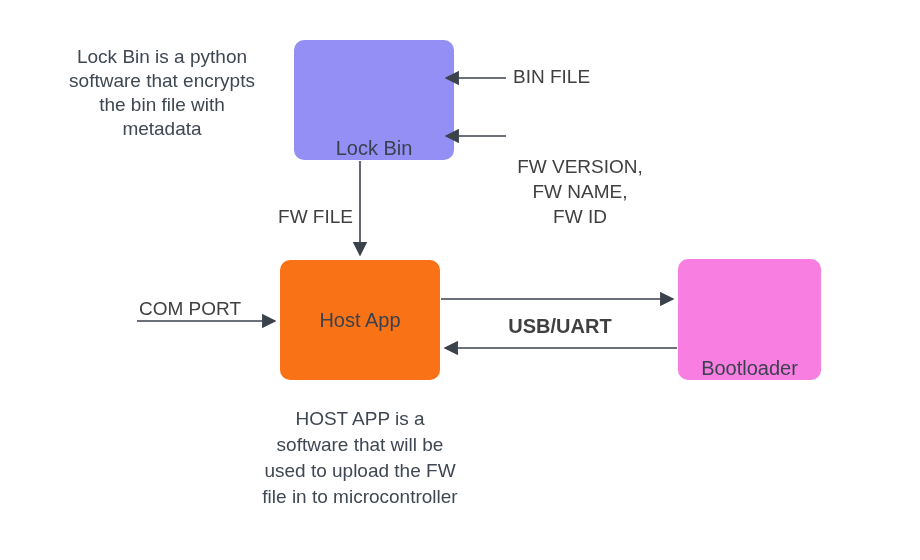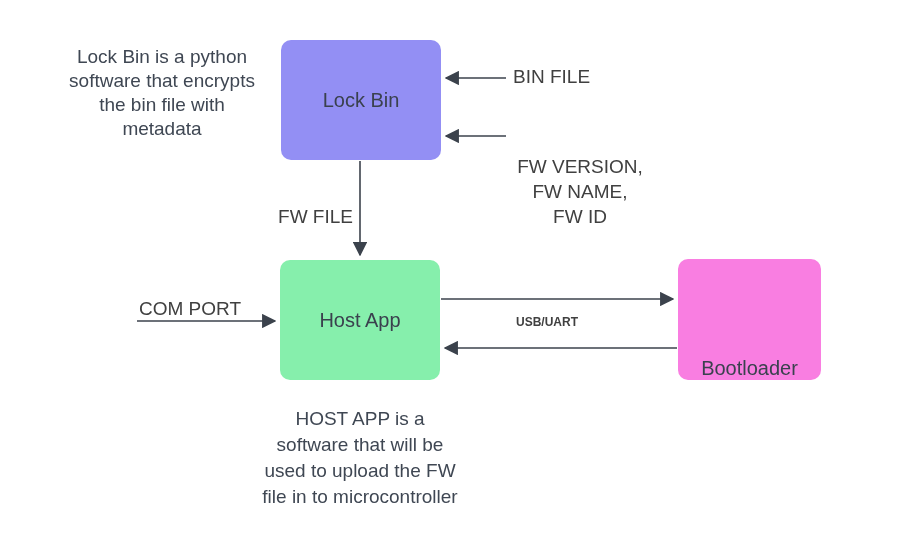--- a/index.html
+++ b/index.html
@@ -16,22 +16,22 @@
   }
   .node {
     position: absolute;
     border-radius: 10px;
     display: flex;
     align-items: center;
     justify-content: center;
     font-size: 20px;
     color: #3a414e;
   }
-  #node-lock-bin   { left: 281px; top: 40px;  width: 160px; height: 120px; background: #938ff4; }
-  #node-host-app   { left: 280px; top: 260px; width: 160px; height: 120px; background: #86efac; }
+  #node-lock-bin   { left: 294px; top: 40px;  width: 160px; height: 120px; background: #938ff4; align-items: flex-end; }
+  #node-host-app   { left: 280px; top: 260px; width: 160px; height: 120px; background: #f97316; }
   #node-bootloader { left: 678px; top: 259px; width: 143px; height: 121px; background: #f97ee1; align-items: flex-end; }
 
   .note {
     position: absolute;
     text-align: center;
     white-space: pre-line;
     font-size: 19px;
     line-height: 24px;
     color: #3f4753;
   }
@@ -42,21 +42,21 @@
   .edge-label {
     position: absolute;
     font-size: 19px;
     color: #404040;
     white-space: pre-line;
   }
   #label-bin-file { left: 513px; top: 66px; width: 120px; }
   #label-fw-meta  { left: 498px; top: 124px; width: 164px; text-align: center; line-height: 25px; margin-top: 30px; }
   #label-fw-file  { left: 253px; top: 206px; width: 100px; text-align: right; }
   #label-com-port { left: 120px; top: 286px; width: 140px; text-align: center; margin-top: 12px; }
-  #label-usb-uart { left: 516px; top: 315px; width: 140px; font-weight: bold; font-size: 12px; }
+  #label-usb-uart { left: 490px; top: 315px; width: 140px; text-align: center; font-weight: bold; font-size: 20px; }
 
   #arrow-layer {
     position: absolute;
     left: 0; top: 0;
     width: 920px; height: 560px;
     pointer-events: none;
   }
   #arrow-layer line { stroke: #3b424c; stroke-width: 1.6; }
 </style>
 </head>

